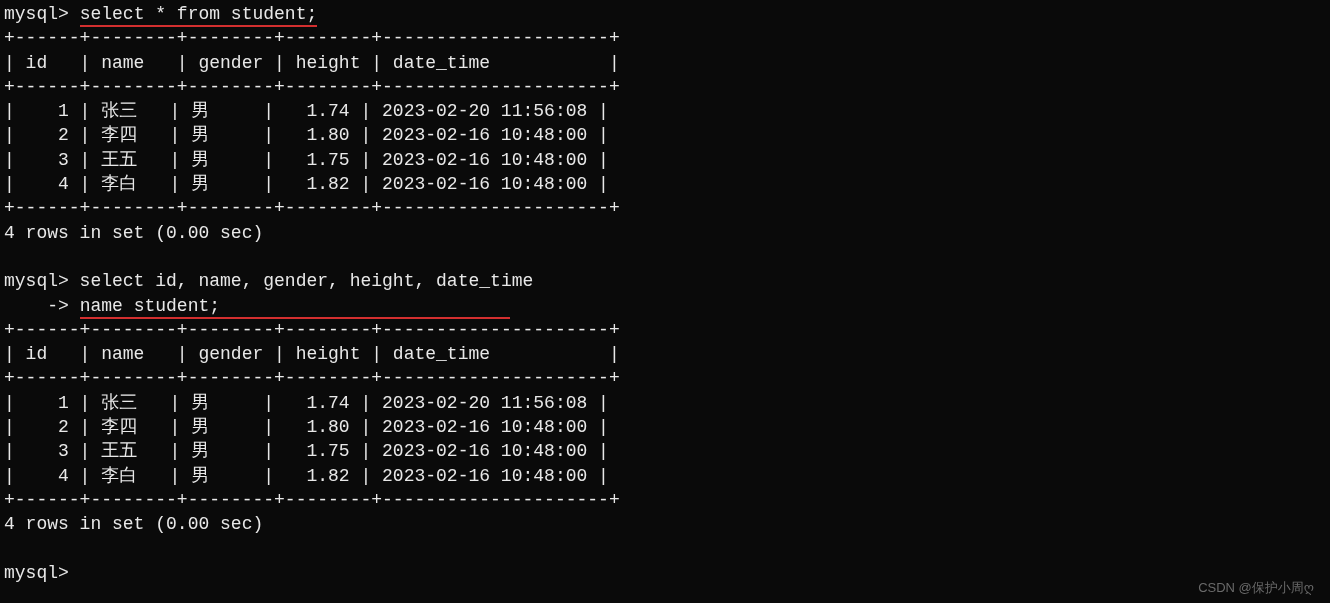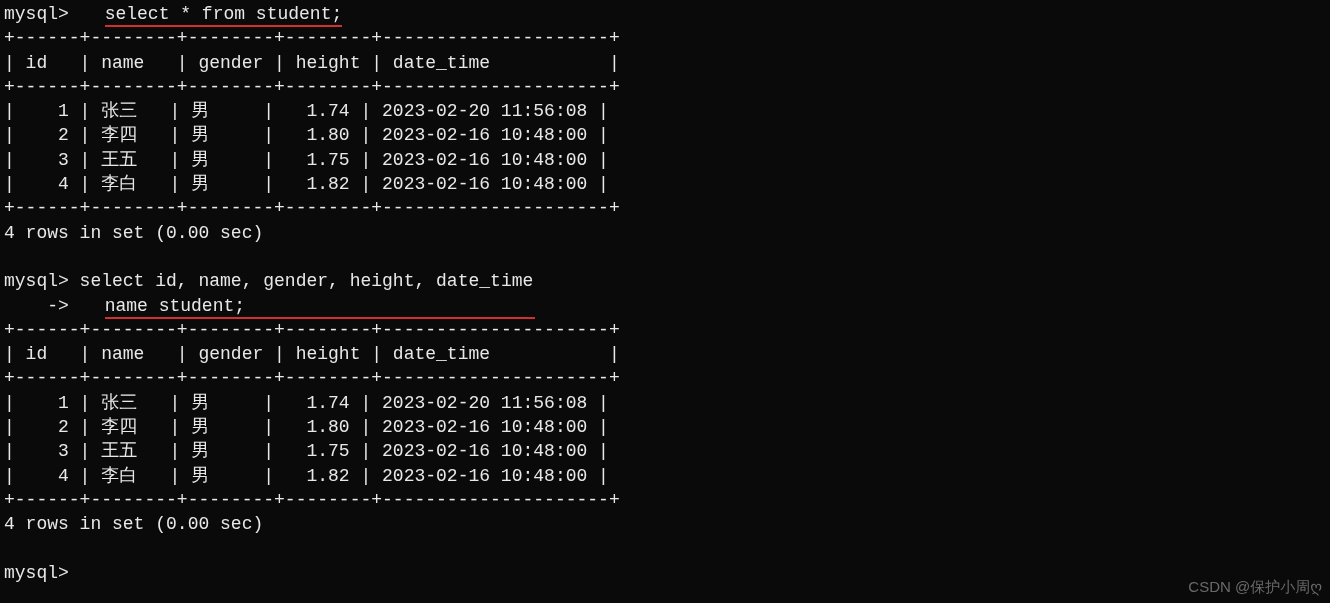--- a/index.html
+++ b/index.html
@@ -12,36 +12,35 @@
       width: 1330px;
       height: 603px;
       overflow: hidden;
       position: relative;
       padding: 2px 4px;
     }
     .line { white-space: pre; }
     .underline-red {
       display: inline-block;
       position: relative;
-      margin-left: 25px;
     }
     .underline-red::after {
       content: "";
       position: absolute;
       left: 0; right: 0; bottom: -1px;
       height: 2px;
       background: #d32f2f;
     }
     .border { color: #e8e8e8; }
     .watermark {
       position: absolute;
-      right: 8px;
+      right: 16px;
       bottom: 6px;
       color: #6a6a6a;
-      font-size: 15px;
+      font-size: 13px;
       font-family: sans-serif;
     }
   </style>
 </head>
 <body>
 
 <div class="line"><span>mysql&gt;</span><span> </span><span class="underline-red">select * from student;</span></div>
 
 <div class="line border">+------+--------+--------+--------+---------------------+</div>
 <div class="line">| id   | name   | gender | height | date_time           |</div>

